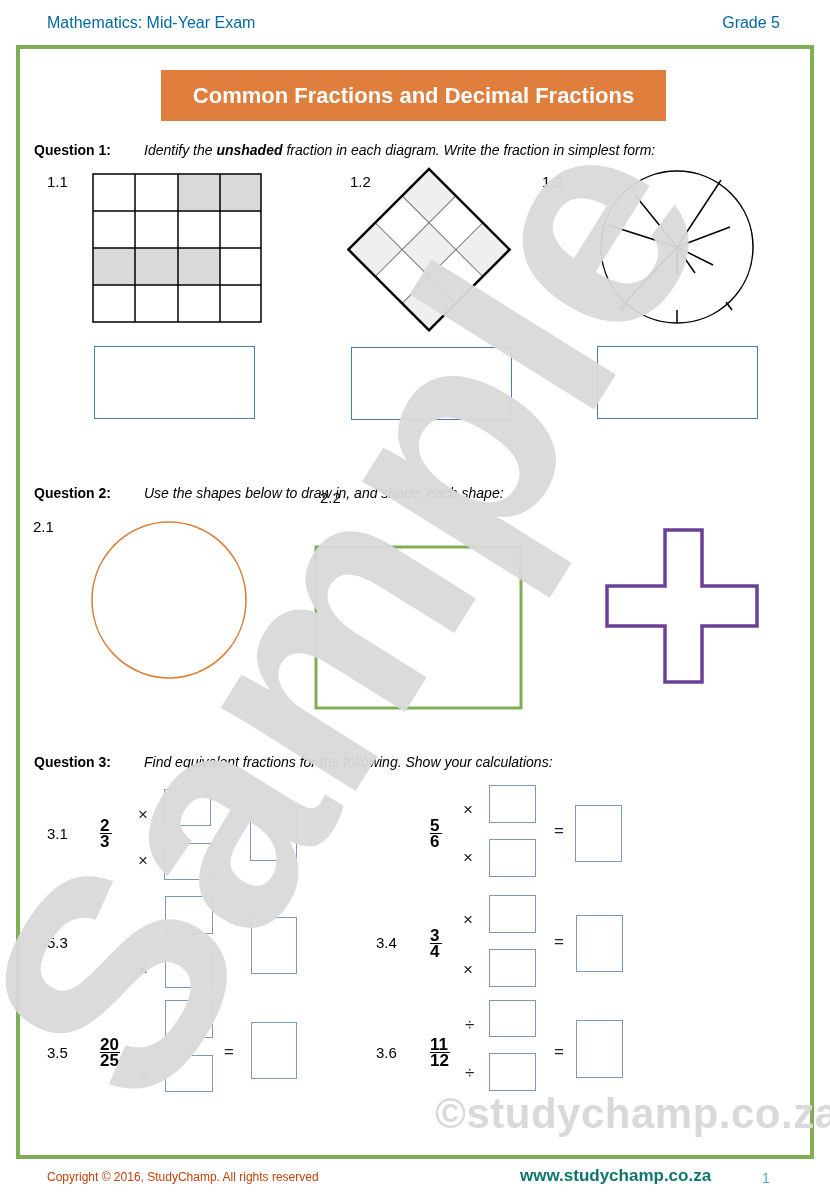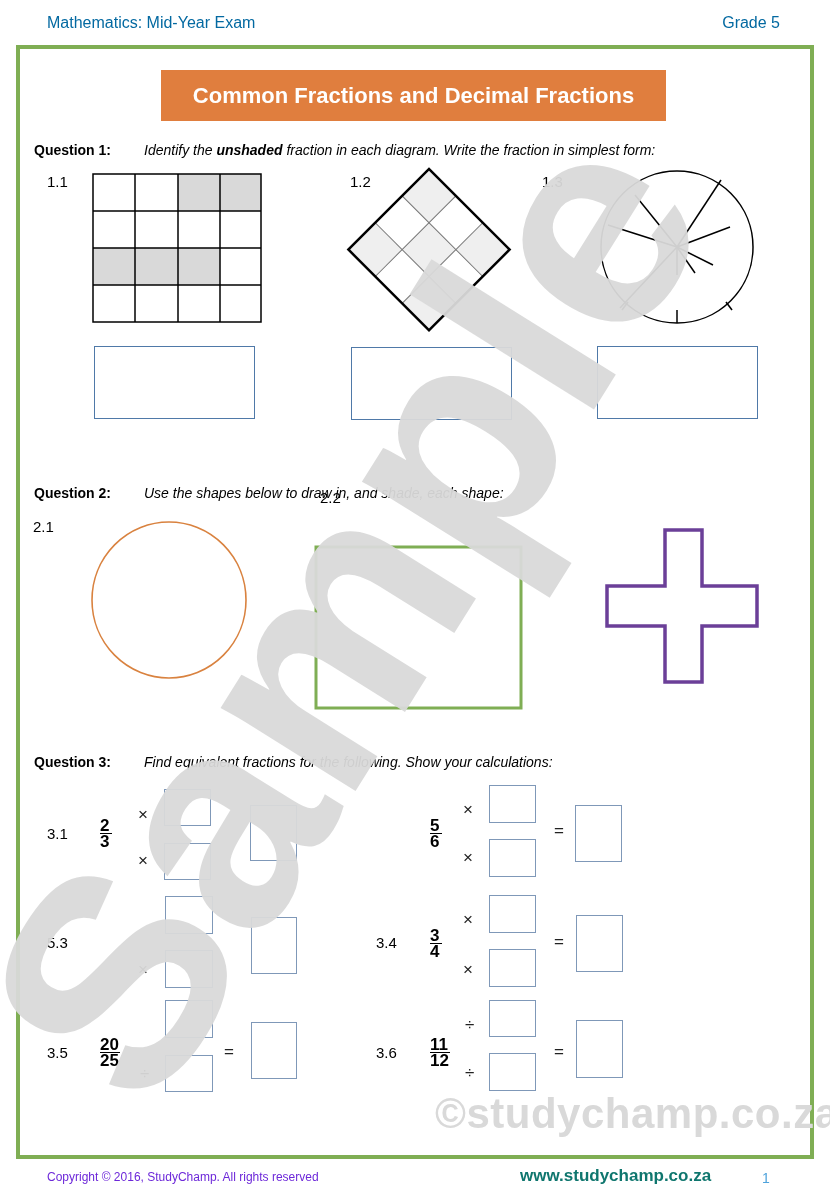--- a/index.html
+++ b/index.html
@@ -14,21 +14,21 @@
   .q-text { font-style:italic; }
   .num { position:absolute; font-size:15px; }
   .answer-box { position:absolute; border:1.5px solid #4f79a8; background:#fff; box-sizing:border-box; }
   .small-box { position:absolute; border:1.5px solid #7f98b8; box-sizing:border-box; background:#fff; }
   .op { position:absolute; font-size:17px; color:#222; }
   .frac { position:absolute; font-size:17px; font-weight:bold; text-align:left; line-height:13px; }
   .frac .bar { display:block; border-top:1.3px solid #000; margin:1px 0; }
   svg.abs { position:absolute; }
   .watermark { position:absolute; pointer-events:none; }
   .wm-url { position:absolute; left:435px; top:1090px; font-size:42px; font-weight:bold; color:#d9d9d9; letter-spacing:0.5px; }
-  .footer-copy { position:absolute; left:47px; top:1170px; font-size:12px; color:#6d28d9; }
+  .footer-copy { position:absolute; left:47px; top:1170px; font-size:12px; color:#c2410c; }
   .footer-url { position:absolute; left:520px; top:1166px; font-size:17px; font-weight:bold; color:#0f766e; }
   .footer-page { position:absolute; left:762px; top:1170px; font-size:14px; color:#4ea3dc; }
 </style>
 </head>
 <body>
 
 <div class="hdr hdr-left">Mathematics: Mid-Year Exam</div>
 <div class="hdr hdr-right">Grade 5</div>
 
 <div class="frame"></div>

